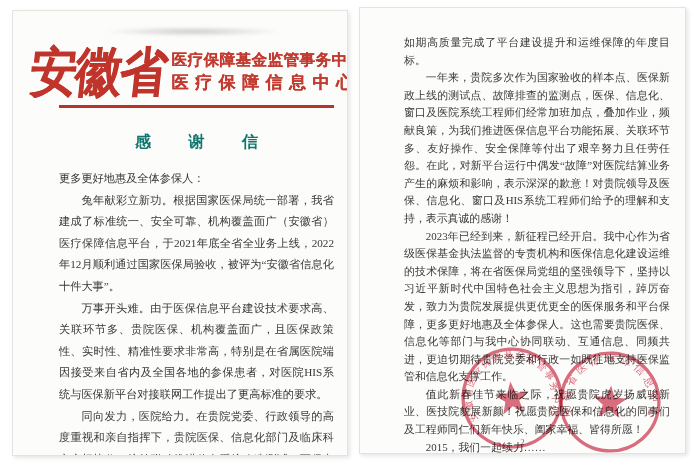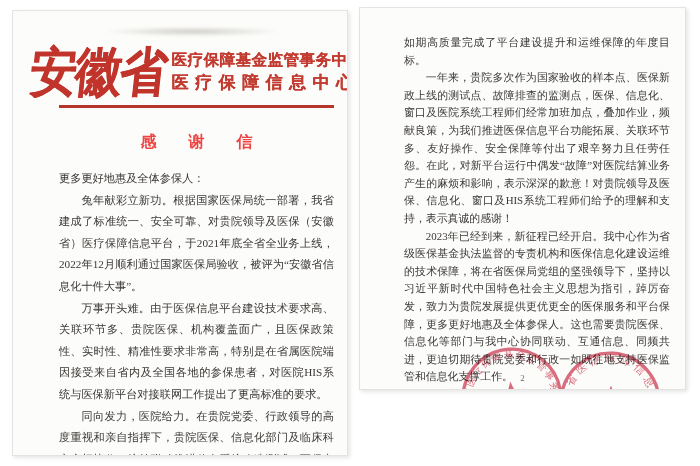--- a/index.html
+++ b/index.html
@@ -11,21 +11,21 @@
   }
   .page{
     position:absolute;
     background:#fcfcfa;
     border:1px solid #e3e3e0;
     box-shadow:1.5px 2px 4px rgba(0,0,0,0.10);
     overflow:hidden;
     box-sizing:border-box;
   }
   #left-page{left:12px;top:10px;width:336px;height:446px;padding:38px 13px 0 46px;}
-  #right-page{left:359px;top:7px;width:327px;height:383px;padding:26px 15px 0 44px;}
+  #right-page{left:359px;top:7px;width:327px;height:447px;padding:26px 15px 0 44px;}
 
   
   .smudge{
     position:absolute;left:95px;top:16px;width:170px;height:9px;
     background:radial-gradient(ellipse at center, rgba(120,115,105,0.35), rgba(120,115,105,0) 75%);
     filter:blur(1.5px);
   }
 
   
   .letterhead{display:flex;align-items:center;justify-content:center;gap:7px;}
@@ -41,22 +41,22 @@
     letter-spacing:0.5px;white-space:nowrap;text-shadow:0.3px 0 #c23a30;
   }
   .org-line2{
     color:#c23a30;font-weight:bold;font-size:17px;line-height:1.45;
     letter-spacing:6.5px;white-space:nowrap;text-shadow:0.3px 0 #c23a30;
   }
   .red-rule{height:3px;background:#b5352b;margin-top:9px;}
 
   .letter-title-wrap{text-align:center;margin-top:24px;}
   .letter-title{
-    display:inline-block;font-size:16px;font-weight:bold;color:#ef4444;
-    letter-spacing:14px;margin-left:14px;white-space:nowrap;
+    display:inline-block;font-size:16px;font-weight:bold;color:#0f766e;
+    letter-spacing:14px;margin-left:14px;white-space:nowrap;font-family:Liberation Mono, monospace;
   }
 
   .body-text{
     margin-top:15px;font-size:11.2px;line-height:21.6px;color:#3a3735;
     text-align:justify;
   }
   .body-text p{margin:0;}
   .indent{text-indent:2em;}
 
   #right-page .body-text{margin-top:0;font-size:10.9px;line-height:17.6px;}
@@ -87,21 +87,21 @@
     </div>
   </div>
   <div class="red-rule"></div>
 
   <div class="letter-title-wrap">
     <span class="letter-title">感 谢 信</span>
   </div>
 
   <div class="body-text">
     <p>更多更好地惠及全体参保人：</p>
-    <p class="indent">兔年献彩立新功。根据国家医保局统一部署，我省建成了标准统一、安全可靠、对贵院领导及医保（安徽省）医疗保障信息平台，于2021年底全省全业务上线，2022年12月顺利通过国家医保局验收，被评为“安徽省信息化十件大事”。</p>
+    <p class="indent">兔年献彩立新功。根据国家医保局统一部署，我省建成了标准统一、安全可靠、机构覆盖面广（安徽省）医疗保障信息平台，于2021年底全省全业务上线，2022年12月顺利通过国家医保局验收，被评为“安徽省信息化十件大事”。</p>
     <p class="indent">万事开头难。由于医保信息平台建设技术要求高、关联环节多、贵院医保、机构覆盖面广，且医保政策性、实时性、精准性要求非常高，特别是在省属医院端因接受来自省内及全国各地的参保患者，对医院HIS系统与医保新平台对接联网工作提出了更高标准的要求。</p>
     <p class="indent">同向发力，医院给力。在贵院党委、行政领导的高度重视和亲自指挥下，贵院医保、信息化部门及临床科室密切协作，统筹联动推进信息系统改造测试、医保电子凭证推广应用、医保编码贯标等日常繁杂事务，凝聚发挥医院HIS系统工程师与医保平台工程师的技术合力，让我们一起实现了我省全新的医保信息平台顺利跨过切换上线之初的“过渡期”、系统功能拓展的“磨合期”、医保惠民新政频出的“攻坚期”，</p>
   </div>
 </div>
 
 <div class="page" id="right-page">
   <div class="body-text">
     <p>如期高质量完成了平台建设提升和运维保障的年度目标。</p>
     <p class="indent">一年来，贵院多次作为国家验收的样本点、医保新政上线的测试点、故障排查的监测点，医保、信息化、窗口及医院系统工程师们经常加班加点，叠加作业，频献良策，为我们推进医保信息平台功能拓展、关联环节多、友好操作、安全保障等付出了艰辛努力且任劳任怨。在此，对新平台运行中偶发“故障”对医院结算业务产生的麻烦和影响，表示深深的歉意！对贵院领导及医保、信息化、窗口及HIS系统工程师们给予的理解和支持，表示真诚的感谢！</p>
     <p class="indent">2023年已经到来，新征程已经开启。我中心作为省级医保基金执法监督的专责机构和医保信息化建设运维的技术保障，将在省医保局党组的坚强领导下，坚持以习近平新时代中国特色社会主义思想为指引，踔厉奋发，致力为贵院发展提供更优更全的医保服务和平台保障，更多更好地惠及全体参保人。这也需要贵院医保、信息化等部门与我中心协同联动、互通信息、同频共进，更迫切期待贵院党委和行政一如既往地支持医保监管和信息化支撑工作。</p>

